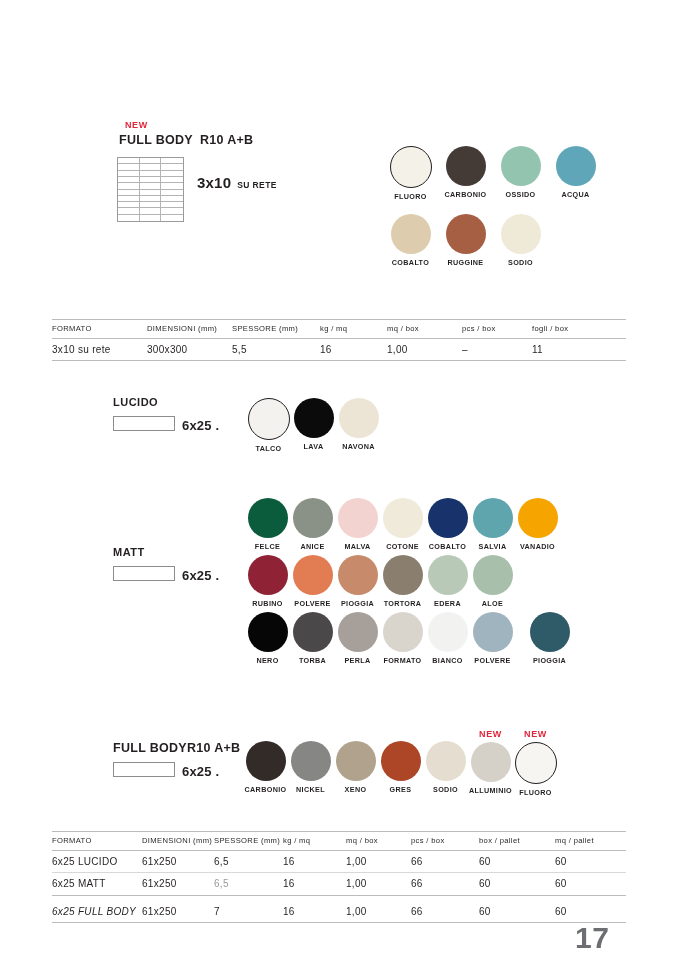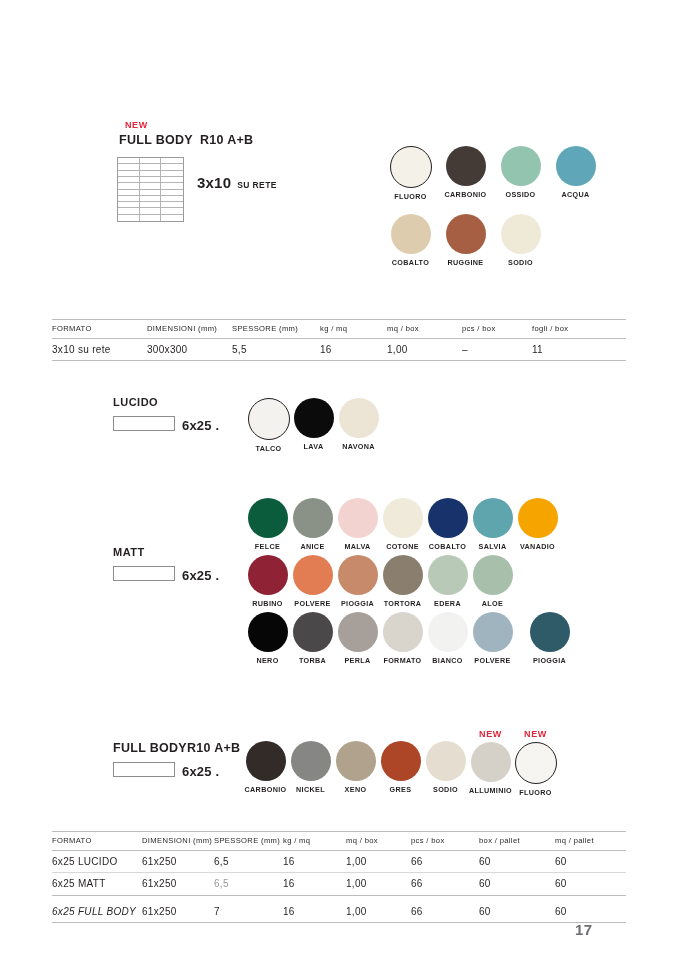--- a/index.html
+++ b/index.html
@@ -130,21 +130,21 @@
   }
   .series-size {
     font-size: 13px;
     font-weight: bold;
     letter-spacing: 0.2px;
     white-space: nowrap;
   }
 
   .page-num {
     position: absolute;
-    font-size: 15px;
+    font-size: 30px;
     font-weight: bold;
     color: #6d6e71;
     letter-spacing: 0.5px;
   }
 </style>
 </head>
 <body>
 
 <div class="page">
 

